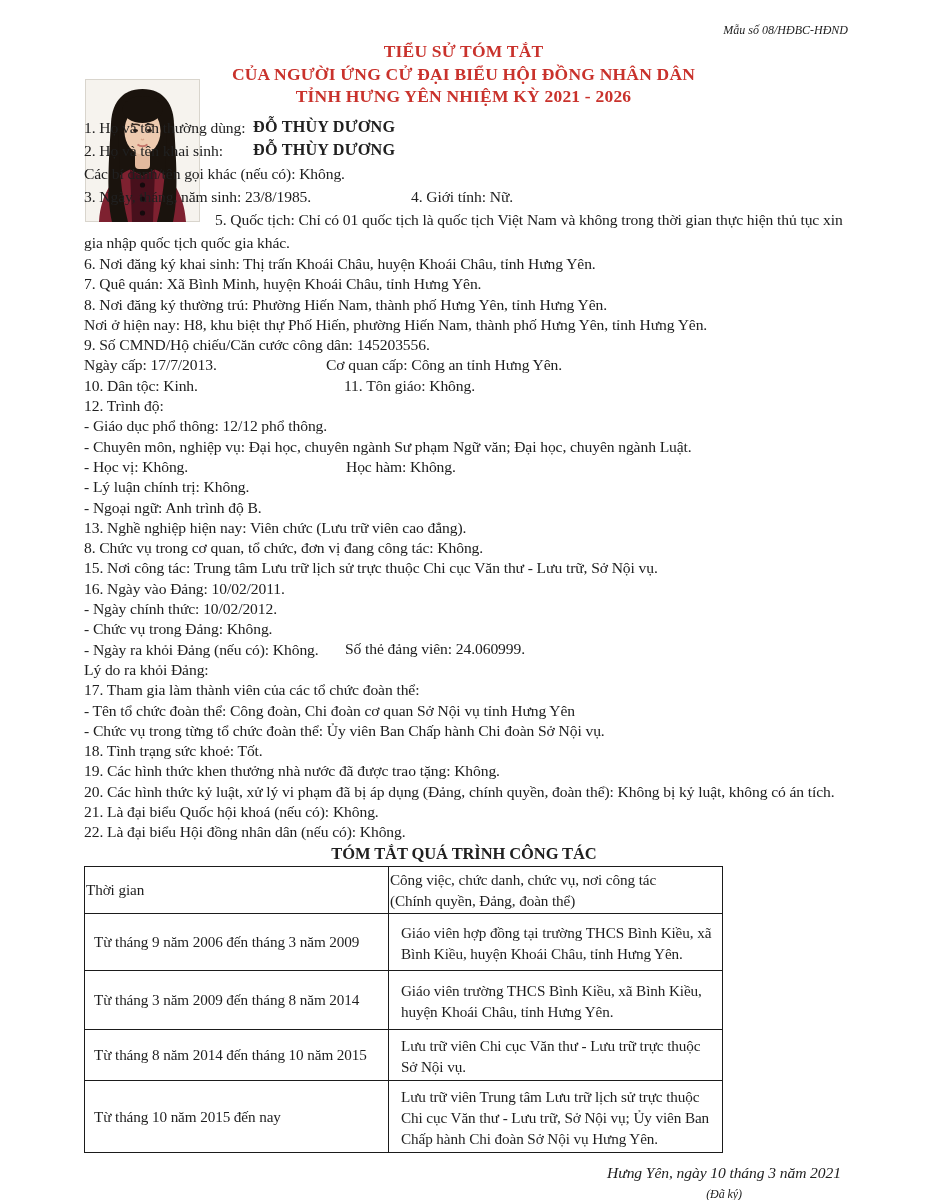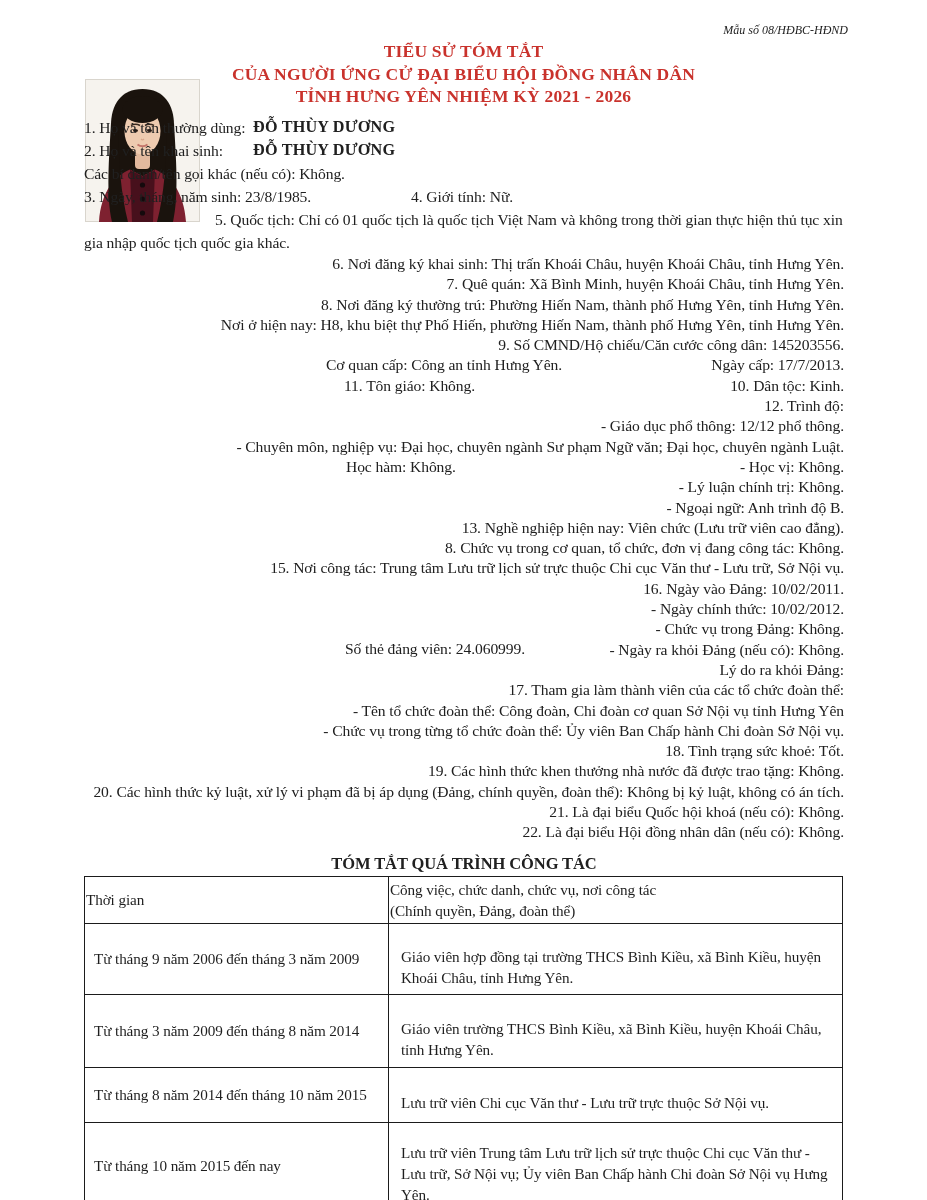--- a/index.html
+++ b/index.html
@@ -22,47 +22,47 @@
   .photo svg { display:block; width:115px; height:143px; }
   .content {
     position:absolute; left:84px; top:116px; width:760px;
     font-size:15.6px; letter-spacing:-0.1px;
   }
   .intro { line-height:23px; }
   .intro p, .items p { margin:0; position:relative; }
   .ind  { margin-left:131px; }
   .ind2 { margin-left:134px; }
   .p5   { text-indent:131px; margin-right:-30px; }
-  .items { line-height:20.3px;text-align:right; }
+  .items { line-height:20.3px; }
   .items p { white-space:nowrap; }
   .dash { margin-left:15px; }
   .cont { margin-left:18px; }
   .abs  { position:absolute; top:0; }
   .bold { font-weight:bold; font-size:16.2px; letter-spacing:0.2px; }
   .name1 { left:169px; }
   .gender { left:327px;font-family:Liberation Serif, serif; }
   .issuer { left:242px; }
   .religion { left:260px; }
   .hocham { left:262px; }
   .partycard { left:261px;margin-top:40px; }
   .table-title {
     text-align:center; font-weight:bold; font-size:16.5px;
-    margin-top:11px; line-height:20px;
+    margin-top:1px; line-height:20px;
   }
   table.work {
-    border-collapse:collapse; margin-top:2px; width:759px;
+    border-collapse:collapse; margin-top:2px; width:639px;
     font-size:15.2px; line-height:21px; color:#1e1e1e;
   }
   table.work td, table.work th {
     border:1.5px solid #1b1b1b; vertical-align:middle;
     font-weight:normal; text-align:left;
   }
   th.c1, th.c2 { text-align:center; font-weight:bold; height:44px; }
   td.c1 { width:288px; padding:2px 6px 2px 9px;font-family:Liberation Serif, serif; }
-  td.c2 { padding:19px 10px 3px 12px; }
+  td.c2 { padding:5px 10px 3px 12px; }
   .h48 td { height:48px; } .h50 td { height:50px; }
   .h32 td { height:32px; } .h51 td { height:50px; }
   .signature {
     width:240px; margin:10px 0 0 auto; text-align:center; line-height:20px;
   }
   .sig-date { font-style:italic; font-size:15.6px; }
   .sig-note { font-style:italic; font-size:12px; margin-top:1px; }
   .sig-name { font-weight:bold; font-size:16.6px; margin-top:4px; letter-spacing:0.3px; }
 </style>
 </head>

